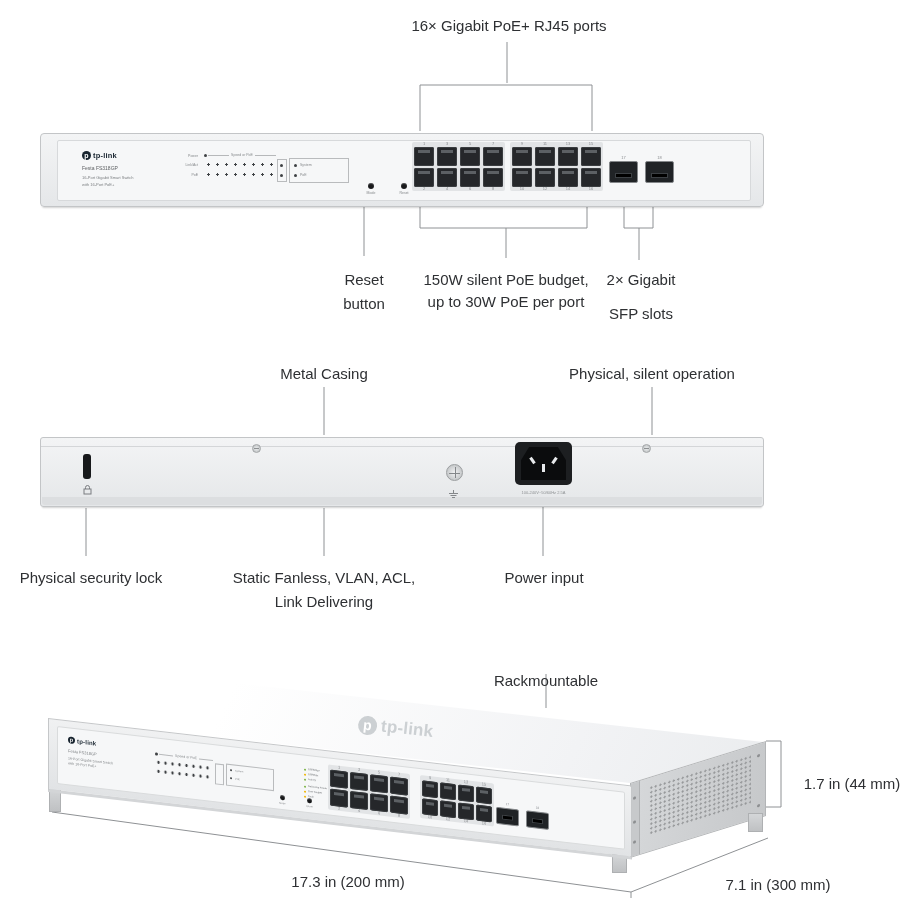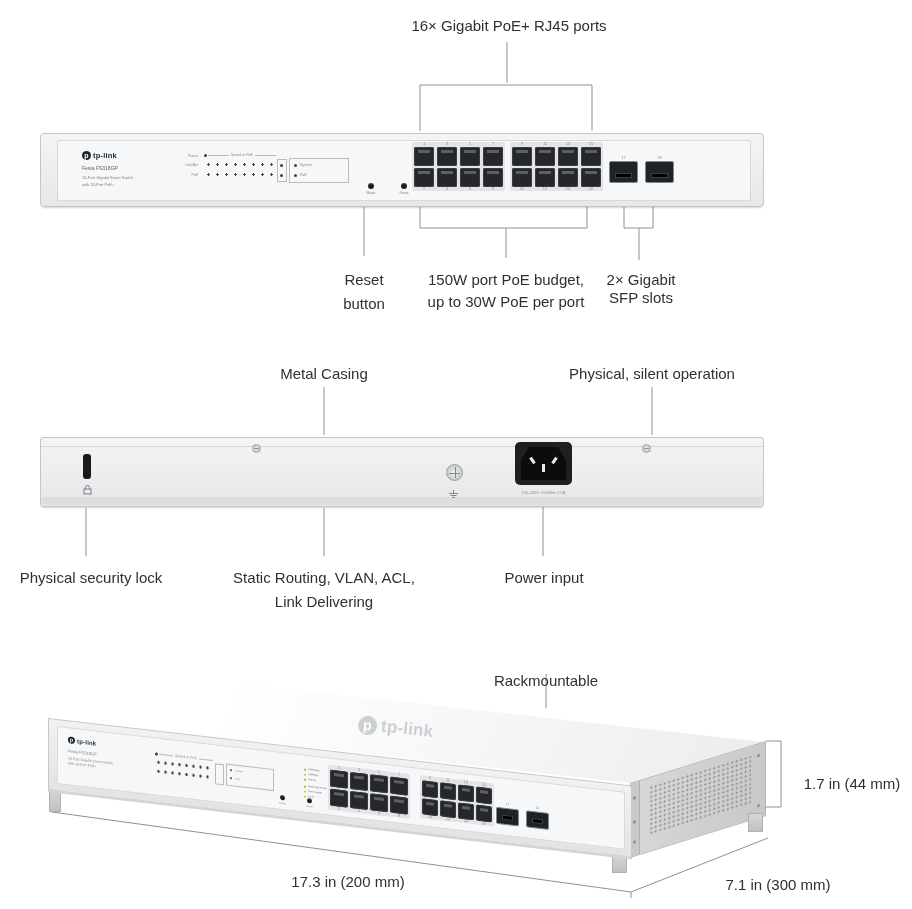--- a/index.html
+++ b/index.html
@@ -118,28 +118,28 @@
   <path d="M324 508 V556" fill="none" stroke="#8e9194"></path>
   <path d="M543 505 V556" fill="none" stroke="#8e9194"></path>
   <path d="M546 674 V708" fill="none" stroke="#8e9194"></path>
   <path d="M52 812 L631 892 L768 838 M631 892 V898" fill="none" stroke="#8e9194"></path>
   <path d="M766 741 H781 V807 H766" fill="none" stroke="#8e9194"></path>
 </svg>
 
 <div class="ann" style="left:509px;top:16px;">16× Gigabit PoE+ RJ45 ports</div>
 <div class="ann" style="left:364px;top:270px;">Reset</div>
 <div class="ann" style="left:364px;top:294px;">button</div>
-<div class="ann" style="left:506px;top:270px;">150W port PoE budget,</div>
+<div class="ann" style="left:506px;top:270px;">150W silent PoE budget,</div>
 <div class="ann" style="left:506px;top:292px;text-align:right;">up to 30W PoE per port</div>
 <div class="ann" style="left:641px;top:270px;">2× Gigabit</div>
-<div class="ann" style="left:641px;top:288px;">SFP slots</div>
+<div class="ann" style="left:641px;top:304px;">SFP slots</div>
 <div class="ann" style="left:324px;top:364px;">Metal Casing</div>
 <div class="ann" style="left:652px;top:364px;">Physical, silent operation</div>
 <div class="ann" style="left:91px;top:568px;">Physical security lock</div>
-<div class="ann" style="left:324px;top:568px;">Static Routing, VLAN, ACL,</div>
+<div class="ann" style="left:324px;top:568px;">Static Fanless, VLAN, ACL,</div>
 <div class="ann" style="left:324px;top:592px;">Link Delivering</div>
 <div class="ann" style="left:544px;top:568px;">Power input</div>
 <div class="ann" style="left:546px;top:671px;">Rackmountable</div>
 <div class="ann" style="left:348px;top:872px;">17.3 in (200 mm)</div>
 <div class="ann" style="left:778px;top:875px;">7.1 in (300 mm)</div>
 <div class="ann" style="left:852px;top:774px;">1.7 in (44 mm)</div>
 
 <div class="sw-body" style="left:40px;top:133px;width:722px;height:72px;">
   <div class="sw-face" style="left:16px;top:6px;width:692px;height:59px;">
     <div class="tl-logo" style="left:24px;top:10px;">

